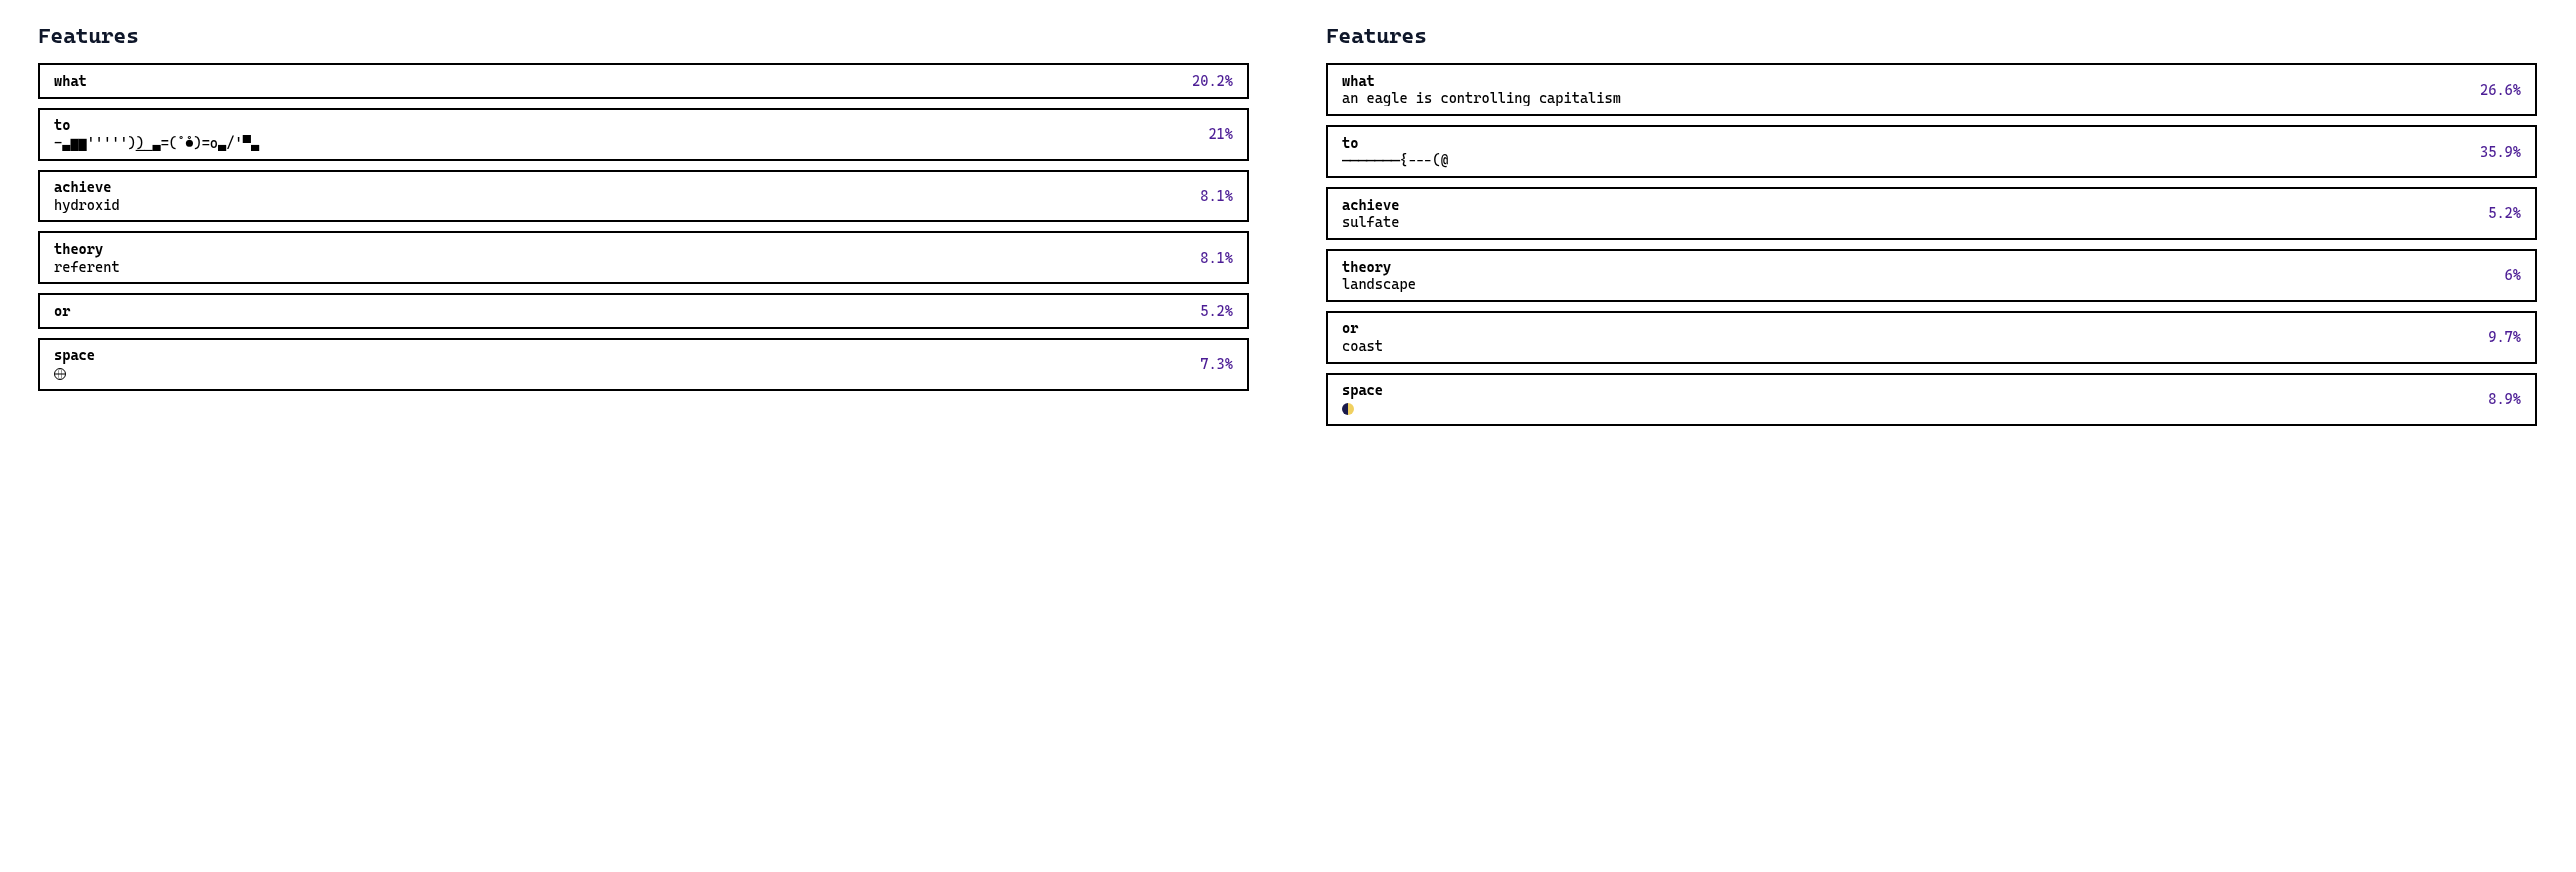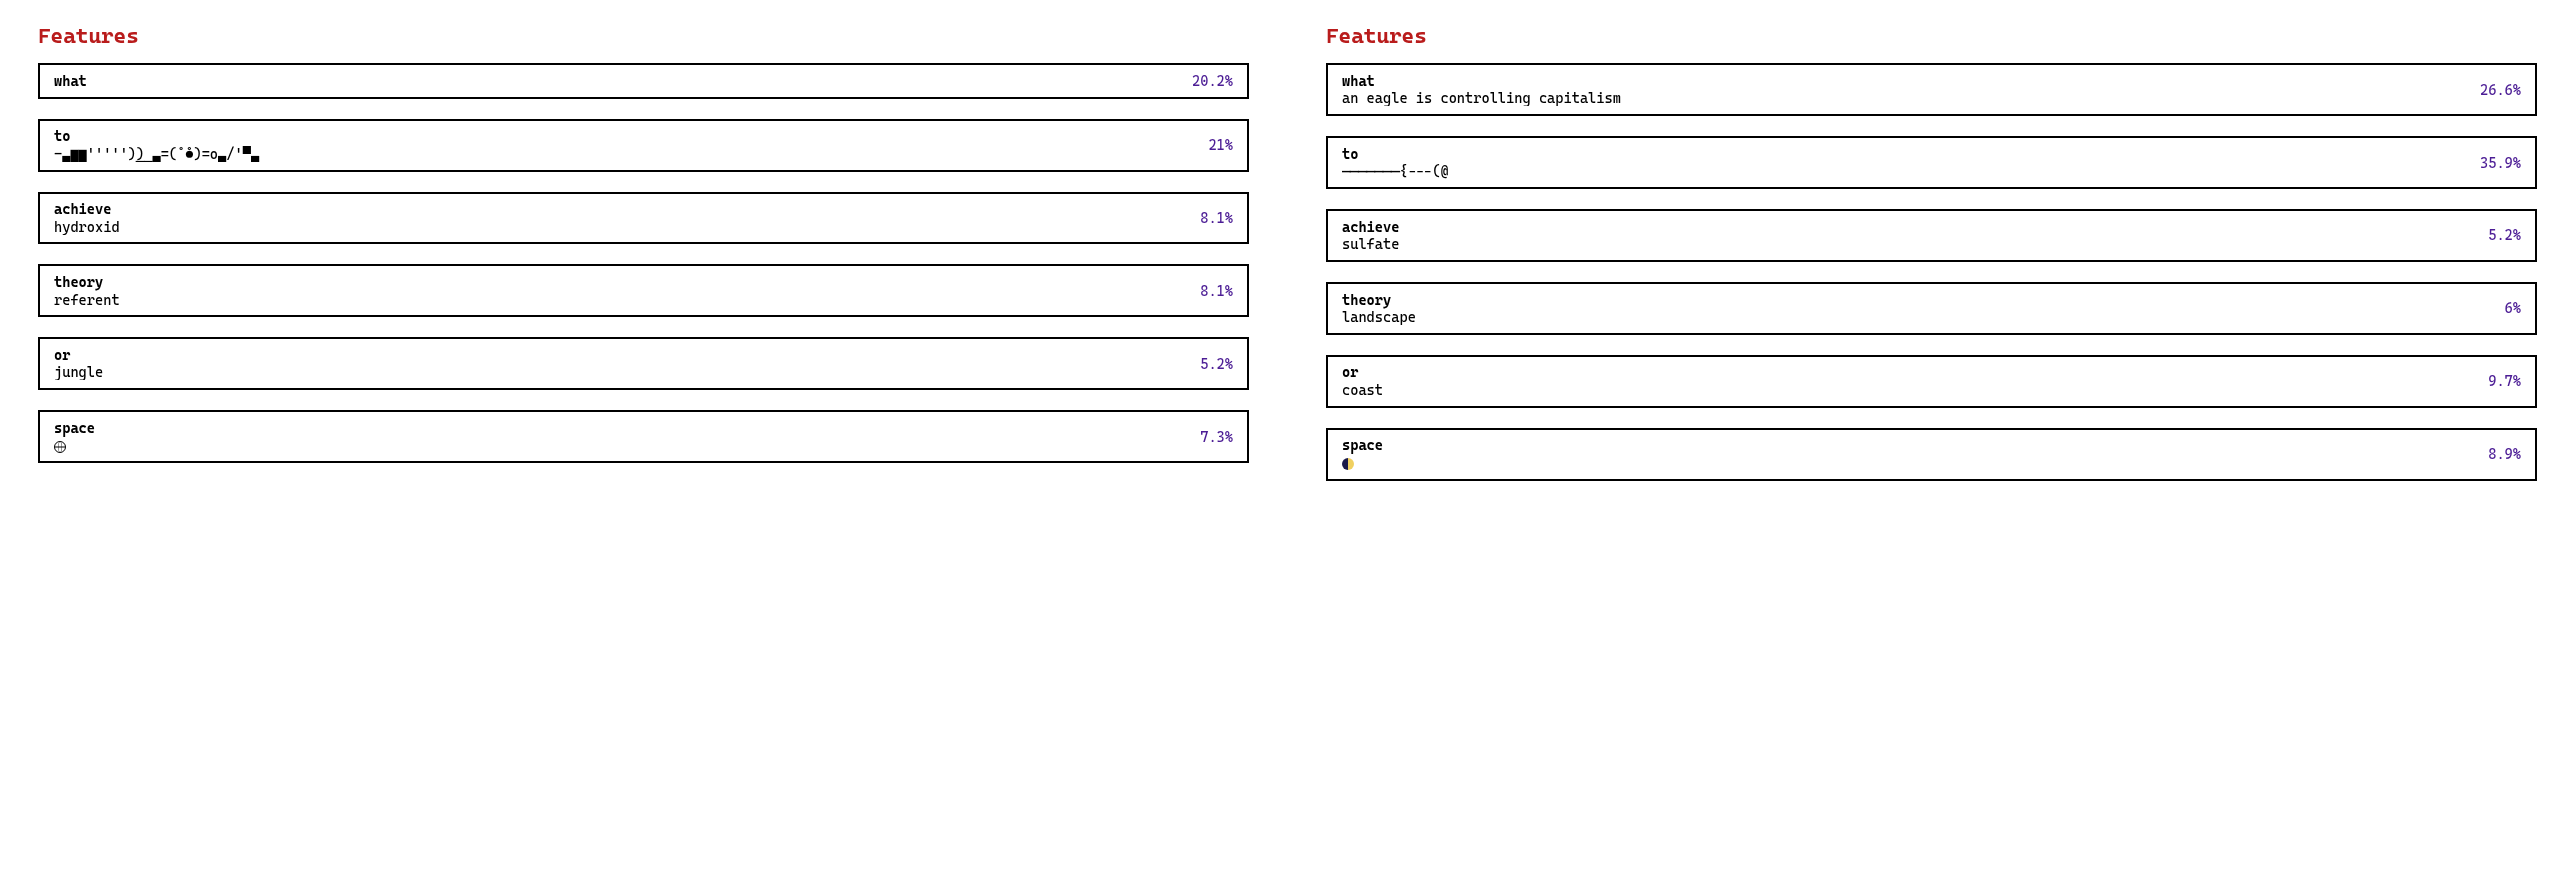--- a/index.html
+++ b/index.html
@@ -18,26 +18,26 @@
       max-width: 2499px;
     }
     .column {
       flex: 1;
       min-width: 0;
     }
     .section-title {
       font-size: 21.5px;
       font-weight: 700;
       margin-bottom: 15.3px;
-      color: #b91c1c;
+      color: #0f172a;
     }
     .feature-list {
       display: flex;
       flex-direction: column;
-      gap: 20px;
+      gap: 9px;
       border-radius: 32px;
     }
     .feature-item {
       border: 2.3px solid #000;
       padding: 7.7px 14px;
       display: flex;
       justify-content: space-between;
       align-items: center;
       background: #fff;
     }
@@ -131,21 +131,20 @@
       <div class="feature-item">
         <div class="feature-left">
           <span class="feature-label">theory</span>
           <span class="feature-value">referent</span>
         </div>
         <span class="feature-percent">8.1%</span>
       </div>
       <div class="feature-item">
         <div class="feature-left">
           <span class="feature-label">or</span>
-          <span class="feature-value">jungle</span>
         </div>
         <span class="feature-percent">5.2%</span>
       </div>
       <div class="feature-item">
         <div class="feature-left">
           <span class="feature-label">space</span>
           <span class="feature-value"><span class="globe-icon"></span></span>
         </div>
         <span class="feature-percent">7.3%</span>
       </div>

